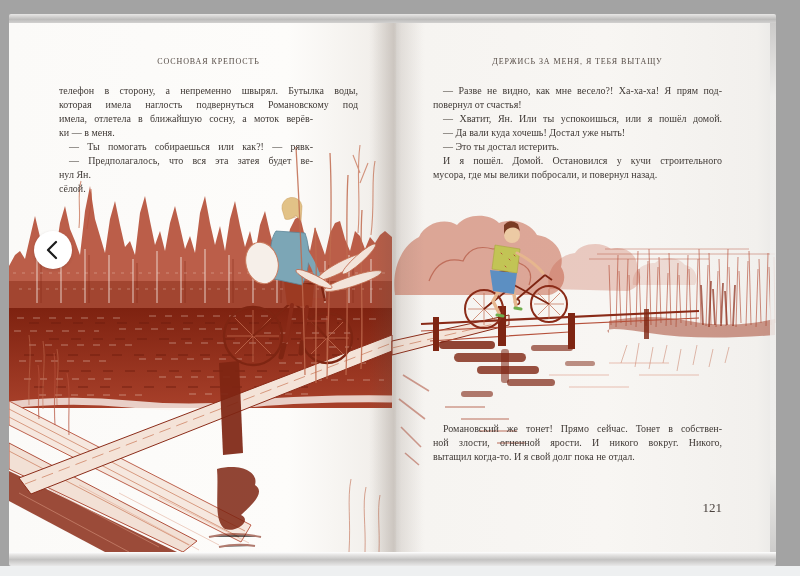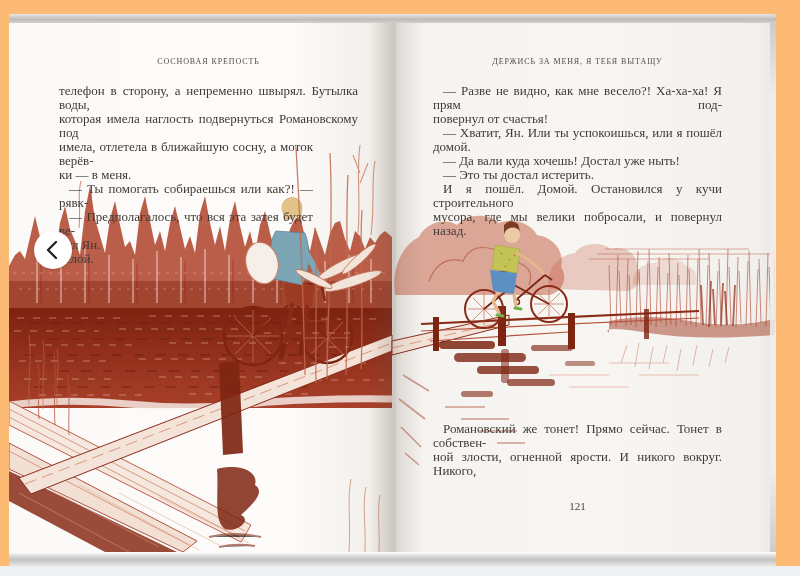--- a/index.html
+++ b/index.html
@@ -1,18 +1,18 @@
 <!DOCTYPE html>
 <html><head>
 <meta charset="utf-8">
 <style>
   html,body{margin:0;padding:0;}
   body{width:800px;height:576px;overflow:hidden;background:#ffffff;
        font-family:"Liberation Serif","DejaVu Serif",serif;}
-  .stage{position:absolute;left:0;top:0;width:800px;height:576px;background:#fdba74;}
+  .stage{position:absolute;left:0;top:0;width:800px;height:576px;background:#a3a3a3;}
   .floor{position:absolute;left:0;top:566px;width:800px;height:10px;background:#eef0f1;}
 
   
   .book{position:absolute;left:9px;top:14px;width:767px;height:552px;}
   .edge-top{position:absolute;left:0;top:0;width:767px;height:9px;
             background:linear-gradient(180deg,#e8e7e6 0%,#bdbcbb 60%,#d2d1d0 100%);
             border-radius:2px 2px 0 0;}
   .edge-bottom{position:absolute;left:0;top:538px;width:767px;height:14px;
             background:linear-gradient(180deg,#ffffff 0%,#e6e5e4 20%,#c3c2c1 55%,#e9e9e9 100%);
             border-radius:0 0 2px 2px;}
@@ -27,27 +27,27 @@
             opacity:.85;}
   .gutter{position:absolute;left:360px;top:0;width:56px;height:529px;pointer-events:none;
             background:linear-gradient(90deg,rgba(110,95,85,0) 0%,rgba(100,85,75,.20) 44%,
                       rgba(60,50,45,.10) 50%,rgba(140,125,115,.10) 58%,rgba(120,105,95,0) 100%);}
 
   .art{position:absolute;left:0;top:0;width:767px;height:529px;}
 
   
   .runhead{position:absolute;font-size:8px;letter-spacing:.9px;color:#544a44;
            text-align:center;white-space:nowrap;}
-  .col{position:absolute;font-size:13px;line-height:14px;color:#403a36;}
+  .col{position:absolute;font-size:10px;line-height:14px;color:#403a36;}
   .ln{text-align:justify;}
   .j{text-align-last:justify;}
   .e{text-align-last:left;}
   .in{text-indent:10px;}
   .n{margin-right:45px;}
-  .pagenum{position:absolute;font-size:11px;color:#4a423e;text-align:center;}
+  .pagenum{position:absolute;font-size:13px;color:#4a423e;text-align:right;}
 
   
   .nav-prev{position:absolute;left:34px;top:231px;width:38px;height:38px;border:none;
             border-radius:50%;background:#ffffff;cursor:pointer;padding:0;
             box-shadow:0 1px 3px rgba(60,30,20,.18);}
   .nav-prev svg{display:block;margin:0 auto;}
 </style>
 </head>
 <body>
 
@@ -216,20 +216,21 @@
         <div class="ln e">повернул от счастья!</div>
         <div class="ln j in">— Хватит, Ян. Или ты успокоишься, или я пошёл домой.</div>
         <div class="ln e in">— Да вали куда хочешь! Достал уже ныть!</div>
         <div class="ln e in">— Это ты достал истерить.</div>
         <div class="ln j in">И я пошёл. Домой. Остановился у кучи строительного</div>
         <div class="ln e">мусора, где мы велики побросали, и повернул назад.</div>
       </div>
       <div class="col" style="left:424px;top:399px;width:289px;">
         <div class="ln j in">Романовский же тонет! Прямо сейчас. Тонет в собствен-</div>
         <div class="ln j">ной злости, огненной ярости. И никого вокруг. Никого,</div>
+        <div class="ln e">вытащил когда-то. И я свой долг пока не отдал.</div>
       </div>
       <div class="pagenum" style="left:424px;top:477px;width:289px;">121</div>
     </div>
 
     <div class="edge-bottom"></div>
   </div>
 
   <button class="nav-prev">
     <svg width="38" height="38" viewBox="0 0 38 38">
       <polyline points="22,11 14,19 22,27" fill="none" stroke="#1c1c1c" stroke-width="2.2" stroke-linecap="round" stroke-linejoin="round"></polyline>

